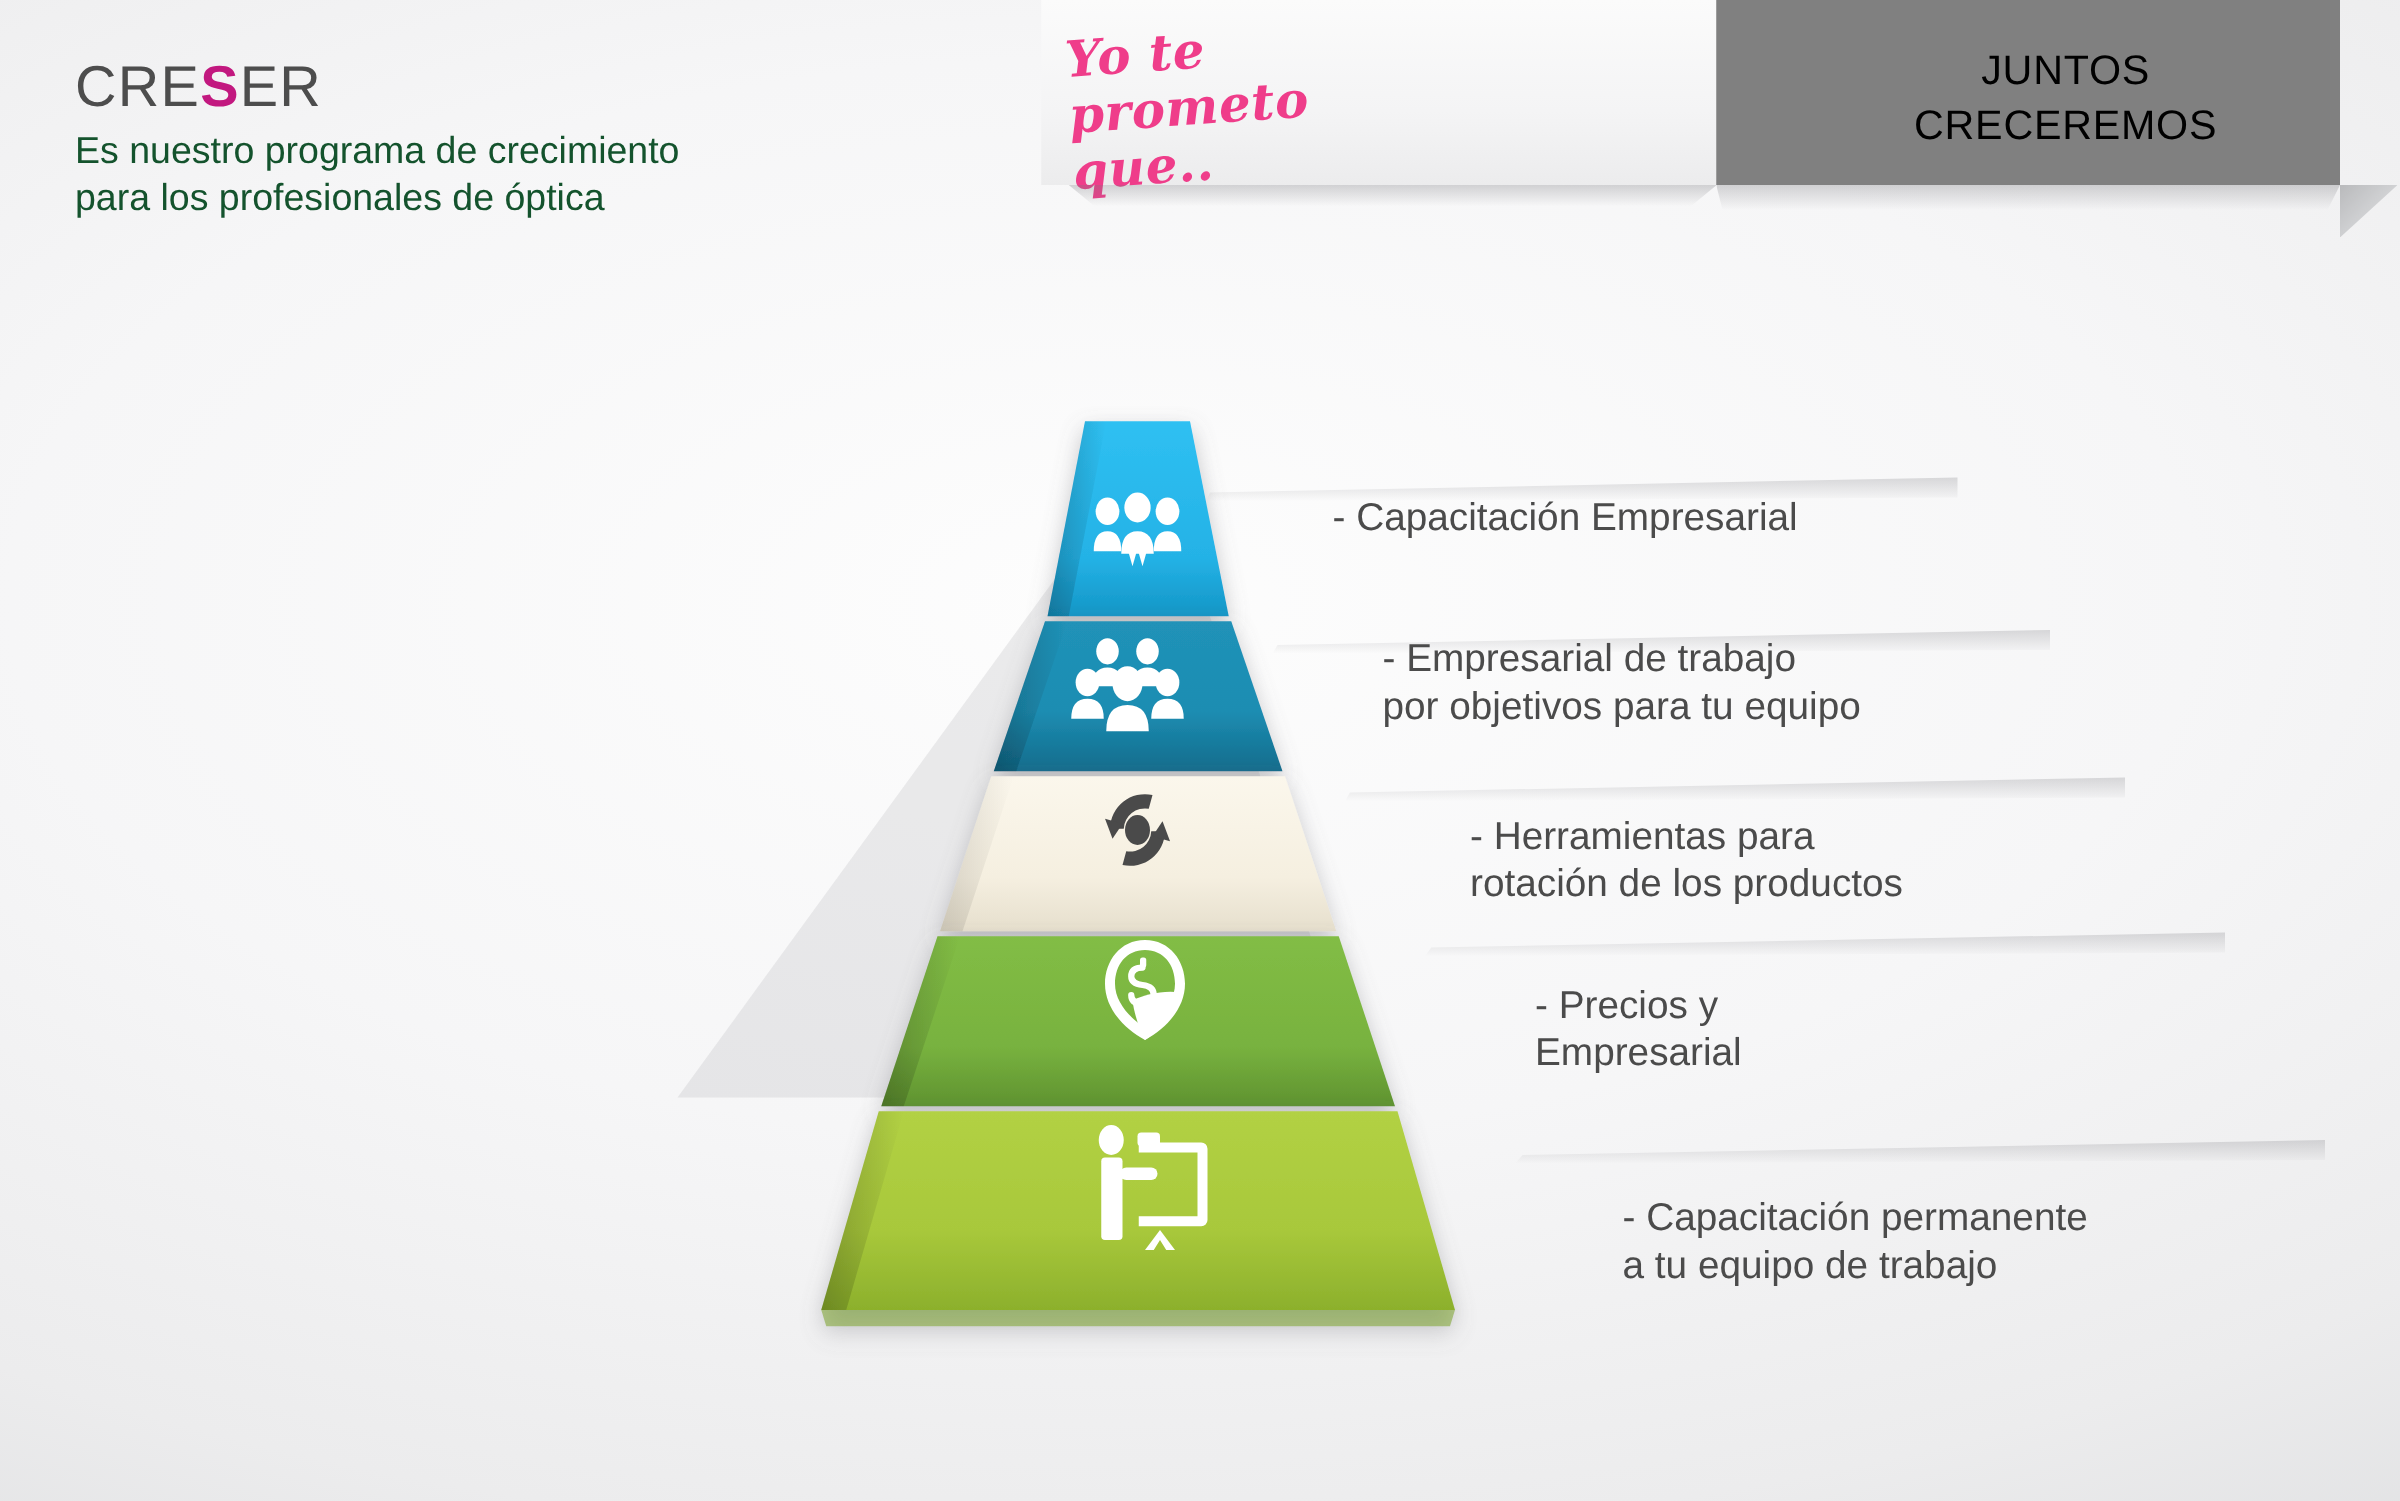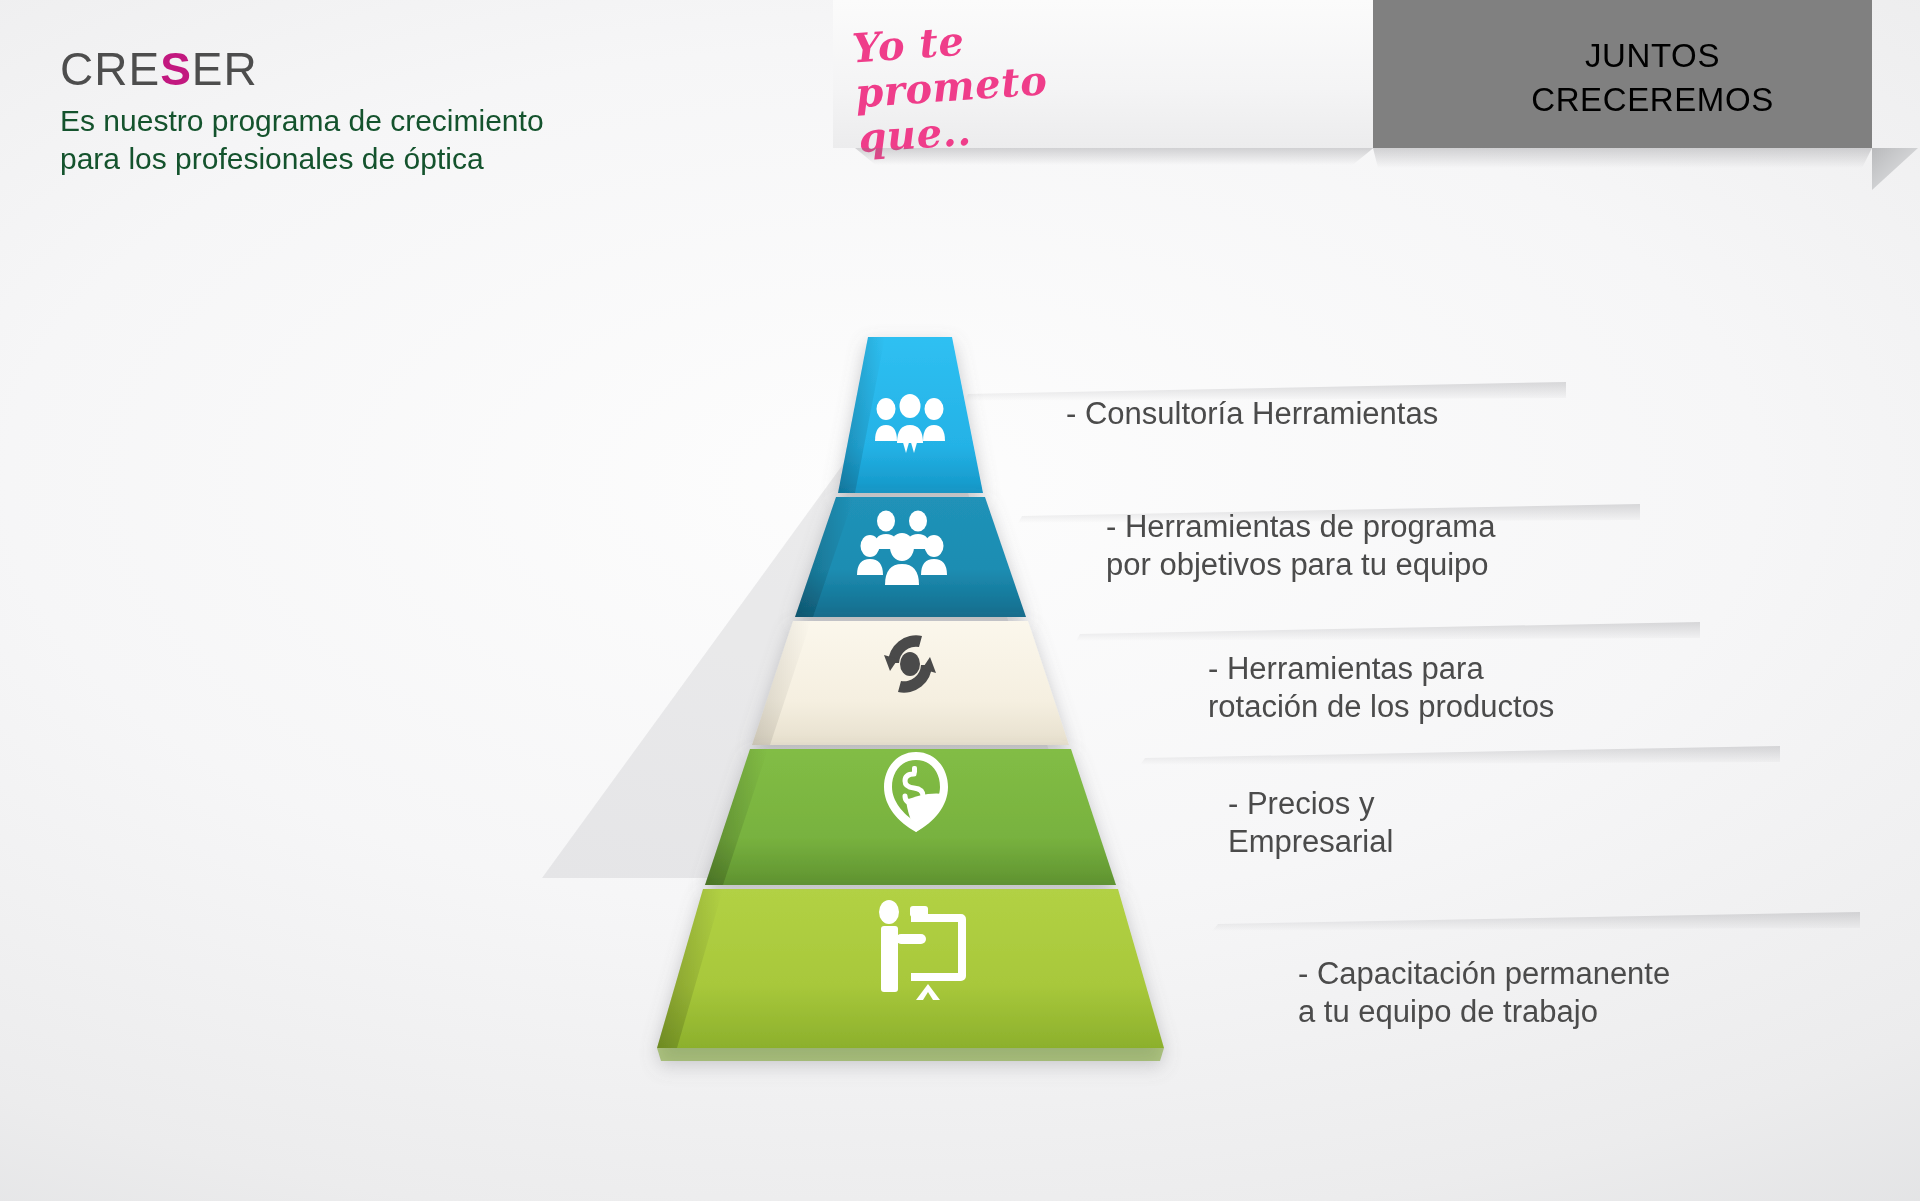--- a/index.html
+++ b/index.html
@@ -57,21 +57,21 @@
   #pyramid { position: absolute; left: 0; top: 0; width: 1920px; height: 1201px; pointer-events: none; }
   #pyramid svg { display:block; }
 
   
   .label {
     position: absolute; color: #4b4b4b; font-size: 31px; line-height: 1.22;
     white-space: pre-line; font-weight: 400;
   }
   #label-1 { left: 1066px; top: 395px; }
   #label-2 { left: 1106px; top: 508px; }
-  #label-3 { left: 1208px; top: 650px; }
+  #label-3 { left: 1176px; top: 650px; }
   #label-4 { left: 1228px; top: 785px; }
   #label-5 { left: 1298px; top: 955px; }
 </style>
 </head>
 <body>
 
 <div id="header">
 
   <div id="logo-block">
     <div id="logo"><span>CRE</span><span class="s">S</span><span>ER</span></div>
@@ -220,21 +220,21 @@
     <rect x="9" y="26" width="17" height="66" rx="3"></rect>
     <rect x="24" y="34" width="30" height="10" rx="5"></rect>
     <path d="M39 14 h50 a5 5 0 0 1 5 5 v57 a5 5 0 0 1 -5 5 h-50 v-8 h47 v-51 h-47 z"></path>
     <rect x="38" y="6" width="18" height="11" rx="3"></rect>
     <path d="M56 84 l12 16 h-7 l-5 -8 l-5 8 h-7 z"></path>
   </g>
 
 </svg>
 </div>
 
-<div class="label" id="label-1">- Consultoría Herramientas</div>
-<div class="label" id="label-2">- Herramientas de programa
+<div class="label" id="label-1">- Capacitación Empresarial</div>
+<div class="label" id="label-2">- Empresarial de trabajo
   por objetivos para tu equipo</div>
 <div class="label" id="label-3">- Herramientas para
   rotación de los productos</div>
 <div class="label" id="label-4">- Precios y
   Empresarial</div>
 <div class="label" id="label-5">- Capacitación permanente
   a tu equipo de trabajo</div>
 
 </body></html>

